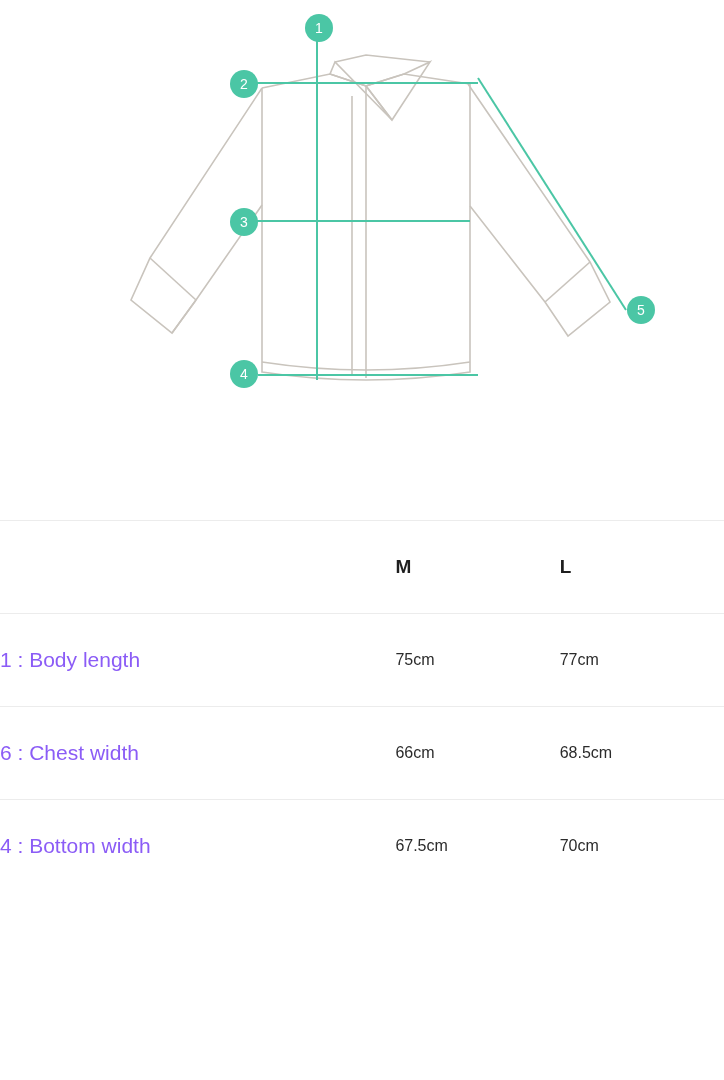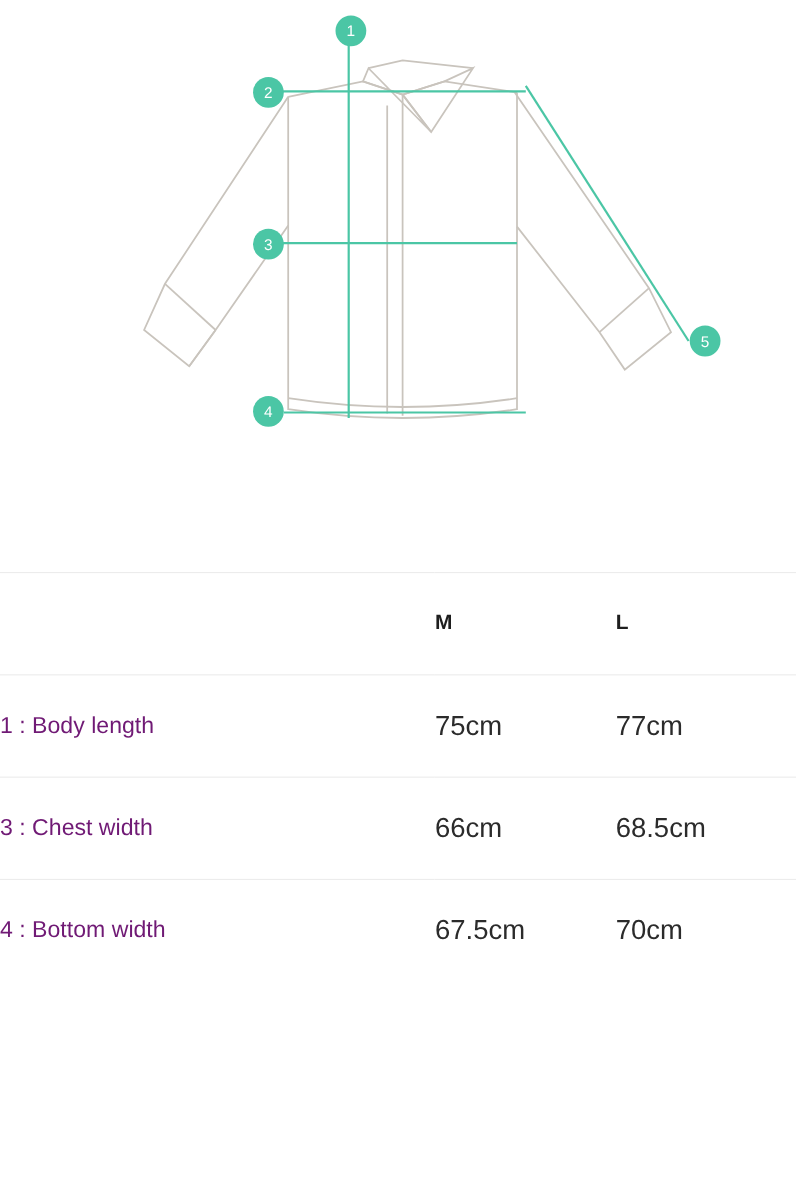--- a/index.html
+++ b/index.html
@@ -66,25 +66,25 @@
   .size-table thead th {
     font-size: 19px;
     font-weight: bold;
     color: #1e1e1e;
   }
   .hdr-blank { }
   .hdr-size { padding-left: 6px; }
 
   .row-label {
     font-size: 21px;
-    color: #701a75;
+    color: #8b5cf6;
     padding-left: 58px;
   }
   .row-val {
-    font-size: 25px;
+    font-size: 16px;
     color: #2b2b2b;
     padding-left: 6px;
   }
   .size-table tbody tr:last-child td {
     border-bottom: none;
   }
 </style>
 </head>
 <body>
 
@@ -148,21 +148,21 @@
       <th class="hdr-size">L</th>
     </tr>
   </thead>
   <tbody>
     <tr>
       <td class="row-label">1 : Body length</td>
       <td class="row-val">75cm</td>
       <td class="row-val">77cm</td>
     </tr>
     <tr>
-      <td class="row-label">3 : Chest width</td>
+      <td class="row-label">6 : Chest width</td>
       <td class="row-val">66cm</td>
       <td class="row-val">68.5cm</td>
     </tr>
     <tr>
       <td class="row-label">4 : Bottom width</td>
       <td class="row-val">67.5cm</td>
       <td class="row-val">70cm</td>
     </tr>
   </tbody>
 </table>

